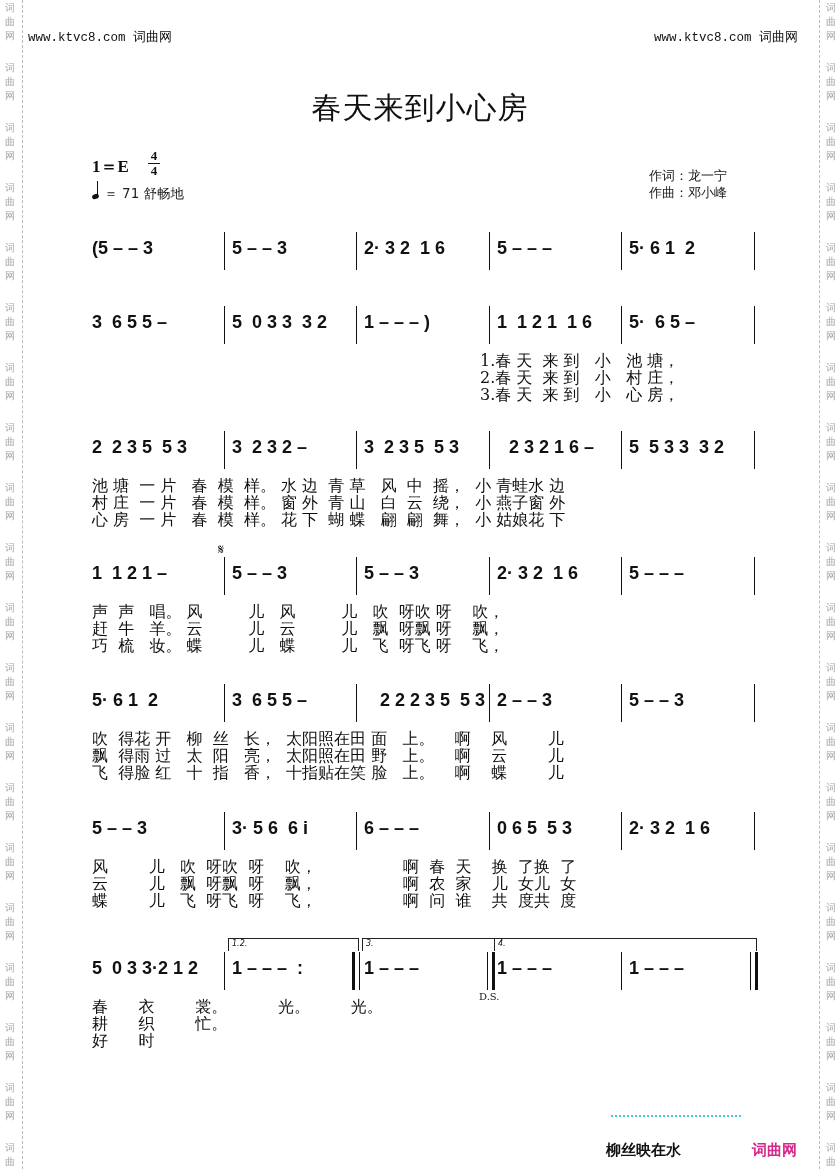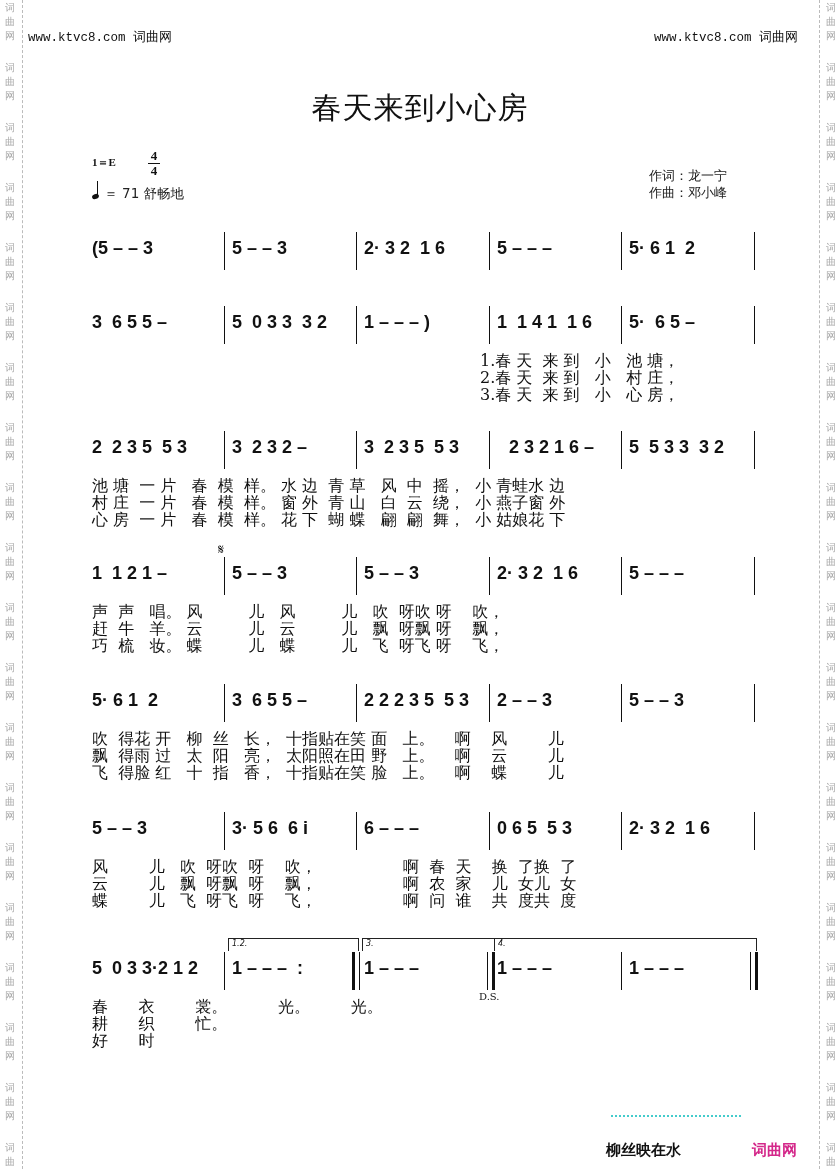--- a/index.html
+++ b/index.html
@@ -6,21 +6,21 @@
   body{width:840px;height:1169px;position:relative;overflow:hidden;font-family:"DejaVu Sans",sans-serif;color:#111;}
   .margin{position:absolute;top:0;width:22px;height:1169px;}
   .margin.left{left:0;border-right:1px dashed #bbb;}
   .margin.right{right:0;width:20px;border-left:1px dashed #bbb;}
   .wm{position:absolute;font-size:10px;line-height:14px;color:#aaa;width:16px;text-align:center;}
   .margin.left .wm{left:2px;}
   .margin.right .wm{left:3px;}
   .site{position:absolute;top:28px;font-family:"Liberation Mono","DejaVu Sans Mono",monospace;font-size:12.5px;color:#111;}
   .site .cn{font-family:"DejaVu Sans",sans-serif;font-size:13px;}
   .title{position:absolute;top:88px;left:0;width:840px;text-align:center;font-family:"DejaVu Serif",serif;font-size:30px;letter-spacing:1px;color:#111;}
-  .key{position:absolute;left:92px;top:155px;font-family:"Liberation Serif",serif;font-weight:bold;font-size:11px;}
+  .key{position:absolute;left:92px;top:155px;font-family:"Liberation Serif",serif;font-weight:bold;font-size:17px;}
   .timesig{position:absolute;left:148px;top:150px;font-family:"Liberation Serif",serif;font-weight:bold;font-size:13px;text-align:center;line-height:12px;width:12px;}
   .timesig .bar{border-top:1px solid #111;margin:1px 0;}
   .tempo{position:absolute;left:92px;top:184px;font-size:13.5px;color:#222;}
   .tempo .note{display:inline-block;width:7px;height:5px;background:#111;border-radius:50%;transform:rotate(-20deg);position:relative;top:1px;}
   .tempo .stem{display:inline-block;width:1px;height:14px;background:#111;position:relative;left:-2px;top:-3px;}
   .credits{position:absolute;left:649px;top:167px;font-size:13px;line-height:17px;color:#222;}
   .row{position:absolute;left:92px;width:664px;}
   .notes{position:absolute;top:0;left:0;height:34px;width:664px;font-family:"Liberation Sans",sans-serif;font-weight:bold;font-size:18px;}
   .barline{position:absolute;width:1px;background:#111;top:-6px;height:38px;}
   .barline.dbl{width:4px;border-left:1px solid #111;border-right:3px solid #111;background:transparent;}
@@ -199,21 +199,21 @@
         <div class="barline" style="left: 397px;"></div>
         <div class="barline" style="left: 529px;"></div>
         <div class="barline" style="left: 662px;"></div>
       </div>
     </div>
     <div class="row" style="top: 312px;">
       <div class="notes">
         <span class="m" style="left: 0px;">3  6 5 5 –</span>
         <span class="m" style="left: 140px;">5  0 3 3  3 2</span>
         <span class="m" style="left: 272px;">1 – – – )</span>
-        <span class="m" style="left: 405px;">1  1 4 1  1 6</span>
+        <span class="m" style="left: 405px;">1  1 2 1  1 6</span>
         <span class="m" style="left: 537px;">5·  6 5 –</span>
         <div class="barline" style="left: 132px;"></div>
         <div class="barline" style="left: 264px;"></div>
         <div class="barline" style="left: 397px;"></div>
         <div class="barline" style="left: 529px;"></div>
         <div class="barline" style="left: 662px;"></div>
       </div>
       <div class="lyr" style="top: 40px; left: 388px;">1.春 天  来 到   小   池 塘，</div>
       <div class="lyr" style="top: 57px; left: 388px;">2.春 天  来 到   小   村 庄，</div>
       <div class="lyr" style="top: 74px; left: 388px;">3.春 天  来 到   小   心 房，</div>
@@ -250,30 +250,30 @@
       </div>
       <div class="seg" style="left: 126px; top: -22px;">𝄋</div>
       <div class="lyr" style="top: 40px; left: 0px;">声  声   唱。 风         儿   风         儿   吹  呀吹 呀    吹，</div>
       <div class="lyr" style="top: 57px; left: 0px;">赶  牛   羊。 云         儿   云         儿   飘  呀飘 呀    飘，</div>
       <div class="lyr" style="top: 74px; left: 0px;">巧  梳   妆。 蝶         儿   蝶         儿   飞  呀飞 呀    飞，</div>
     </div>
     <div class="row" style="top: 690px;">
       <div class="notes">
         <span class="m" style="left: 0px;">5· 6 1  2</span>
         <span class="m" style="left: 140px;">3  6 5 5 –</span>
-        <span class="m" style="left: 272px;">2 2 2 3 5  5 3</span>
+        <span class="m" style="left: 288px;">2 2 2 3 5  5 3</span>
         <span class="m" style="left: 405px;">2 – – 3</span>
         <span class="m" style="left: 537px;">5 – – 3</span>
         <div class="barline" style="left: 132px;"></div>
         <div class="barline" style="left: 264px;"></div>
         <div class="barline" style="left: 397px;"></div>
         <div class="barline" style="left: 529px;"></div>
         <div class="barline" style="left: 662px;"></div>
       </div>
-      <div class="lyr" style="top: 40px; left: 0px;">吹  得花 开   柳  丝   长，  十指贴在笑 面   上。    啊    风        儿</div>
+      <div class="lyr" style="top: 40px; left: 0px;">吹  得花 开   柳  丝   长，  太阳照在田 面   上。    啊    风        儿</div>
       <div class="lyr" style="top: 57px; left: 0px;">飘  得雨 过   太  阳   亮，  太阳照在田 野   上。    啊    云        儿</div>
       <div class="lyr" style="top: 74px; left: 0px;">飞  得脸 红   十  指   香，  十指贴在笑 脸   上。    啊    蝶        儿</div>
     </div>
     <div class="row" style="top: 818px;">
       <div class="notes">
         <span class="m" style="left: 0px;">5 – – 3</span>
         <span class="m" style="left: 140px;">3· 5 6  6 i</span>
         <span class="m" style="left: 272px;">6 – – –</span>
         <span class="m" style="left: 405px;">0 6 5  5 3</span>
         <span class="m" style="left: 537px;">2· 3 2  1 6</span>

